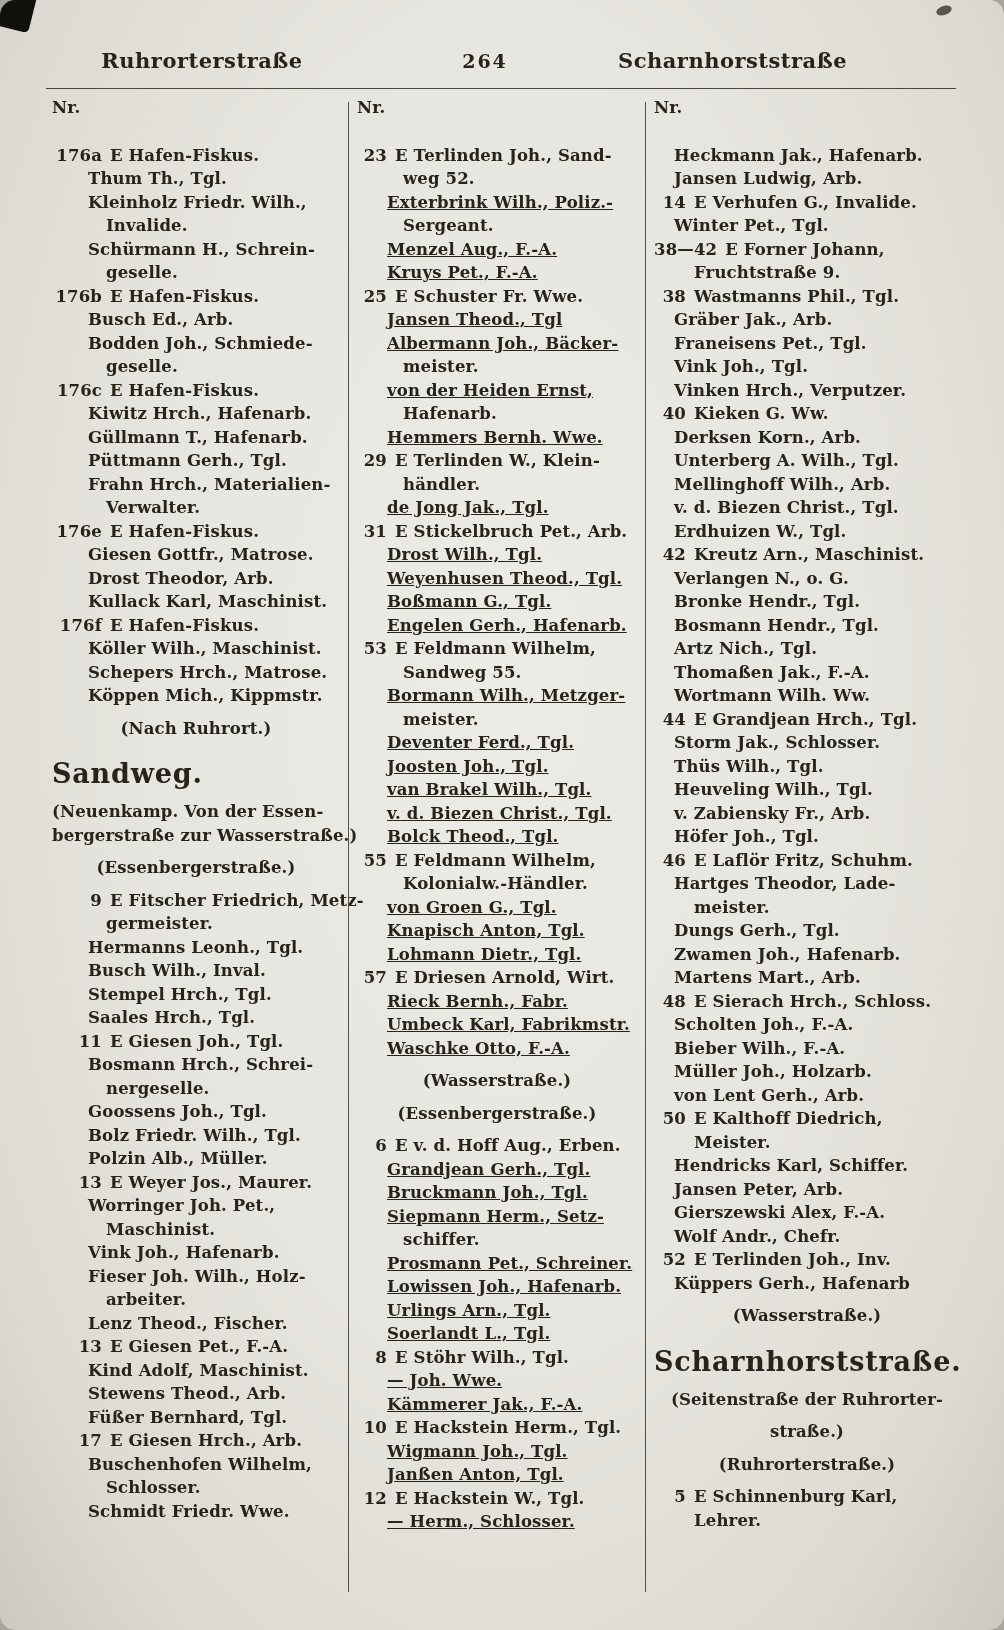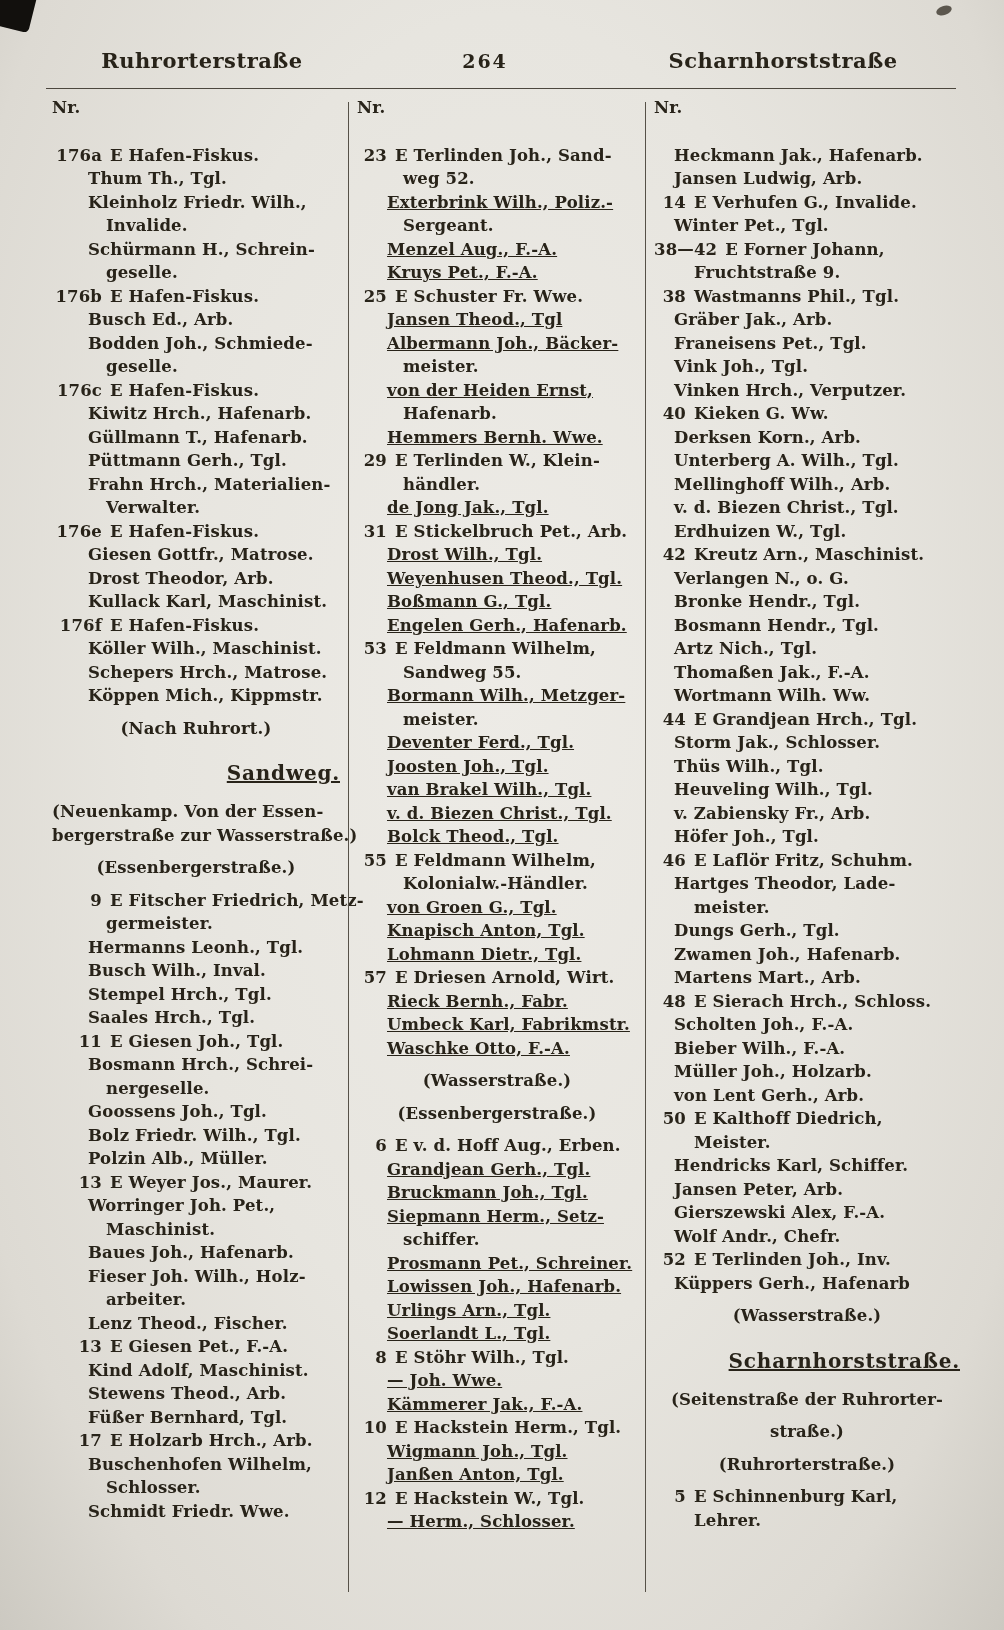--- a/index.html
+++ b/index.html
@@ -1,49 +1,50 @@
 <!DOCTYPE html>
 <html><head>
 <meta charset="utf-8">
 <style>
   html,body{margin:0;padding:0;background:#a8a59f;}
   .page{
     position:relative;width:1004px;height:1630px;overflow:hidden;
     background:radial-gradient(ellipse at 50% 42%, #edebe6 0%, #e7e5df 50%, #ddDAd3 82%, #ccc9c1 100%);
     font-family:"DejaVu Serif","Liberation Serif",serif;
     color:#282319;
+    border-radius:15px;
   }
   
   .corner-mark{position:absolute;left:-14px;top:-16px;width:48px;height:44px;background:#12100d;transform:rotate(14deg);border-radius:5px;}
   .edge-speck{position:absolute;left:936px;top:6px;width:16px;height:9px;background:#454036;border-radius:50%;transform:rotate(-18deg);opacity:.85;}
 
   
   .page-header{position:absolute;top:48px;left:52px;right:56px;display:flex;align-items:baseline;font-weight:700;}
   .hdr-left{width:300px;text-align:center;font-size:21px;letter-spacing:.5px;}
   .hdr-page{flex:1;text-align:center;font-size:19px;letter-spacing:2px;}
-  .hdr-right{width:330px;text-align:center;font-size:21px;letter-spacing:.5px;}
+  .hdr-right{width:330px;text-align:left;font-size:21px;letter-spacing:.5px;}
   .header-rule{position:absolute;top:88px;left:46px;right:48px;height:1px;background:#4c473e;}
 
   
   .columns{position:absolute;top:96px;left:52px;display:flex;align-items:flex-start;}
   .col{font-weight:700;font-size:16.5px;line-height:23.5px;letter-spacing:.15px;white-space:nowrap;}
   .c0{width:288px;} .c1{width:280px;} .c2{width:306px;}
   .vrule{width:1px;height:1490px;background:#565148;margin:6px 8px 0 8px;flex:0 0 auto;}
 
   .nr-label{margin-bottom:24px;}
   .ln{display:flex;min-height:23.5px;}
   .no{flex:0 0 auto;text-align:right;margin-right:8px;}
   .c0 .no{min-width:50px;} .c1 .no{min-width:30px;} .c2 .no{min-width:32px;}
   .ln.sub .tx{display:block;}
   .c0 .ln.sub{padding-left:36px;} .c0 .ln.cont{padding-left:54px;}
   .c1 .ln.sub{padding-left:30px;text-decoration:underline;} .c1 .ln.cont{padding-left:46px;}
   .c2 .ln.sub{padding-left:20px;} .c2 .ln.cont{padding-left:40px;}
   .ln.note{padding-left:0;}
   .ln.center{display:block;text-align:center;margin:9px 0;}
-  .ln.heading{display:block;text-align:right;font-size:20px;line-height:27px;margin:20px 0 13px;letter-spacing:.8px;text-decoration:underline;}
+  .ln.heading{display:block;text-align:left;font-size:27px;line-height:27px;margin:20px 0 13px;letter-spacing:.8px;}
 </style>
 </head>
 <body>
 
 <div class="page">
   <div class="corner-mark"></div>
   <div class="edge-speck"></div>
 
   <header class="page-header">
     <div class="hdr-left">Ruhrorterstraße</div>
@@ -183,21 +184,21 @@
           <span class="no">13</span>
           <span class="tx">E Weyer Jos., Maurer.</span>
         </div>
         <div class="ln sub">
           <span class="tx">Worringer Joh. Pet.,</span>
         </div>
         <div class="ln cont">
           <span class="tx">Maschinist.</span>
         </div>
         <div class="ln sub">
-          <span class="tx">Baues Joh., Hafenarb.</span>
+          <span class="tx">Vink Joh., Hafenarb.</span>
         </div>
         <div class="ln sub">
           <span class="tx">Fieser Joh. Wilh., Holz-</span>
         </div>
         <div class="ln cont">
           <span class="tx">arbeiter.</span>
         </div>
         <div class="ln sub">
           <span class="tx">Lenz Theod., Fischer.</span>
         </div>
@@ -209,21 +210,21 @@
           <span class="tx">Kind Adolf, Maschinist.</span>
         </div>
         <div class="ln sub">
           <span class="tx">Stewens Theod., Arb.</span>
         </div>
         <div class="ln sub">
           <span class="tx">Füßer Bernhard, Tgl.</span>
         </div>
         <div class="ln num">
           <span class="no">17</span>
-          <span class="tx">E Holzarb Hrch., Arb.</span>
+          <span class="tx">E Giesen Hrch., Arb.</span>
         </div>
         <div class="ln sub">
           <span class="tx">Buschenhofen Wilhelm,</span>
         </div>
         <div class="ln cont">
           <span class="tx">Schlosser.</span>
         </div>
         <div class="ln sub">
           <span class="tx">Schmidt Friedr. Wwe.</span>
         </div>

